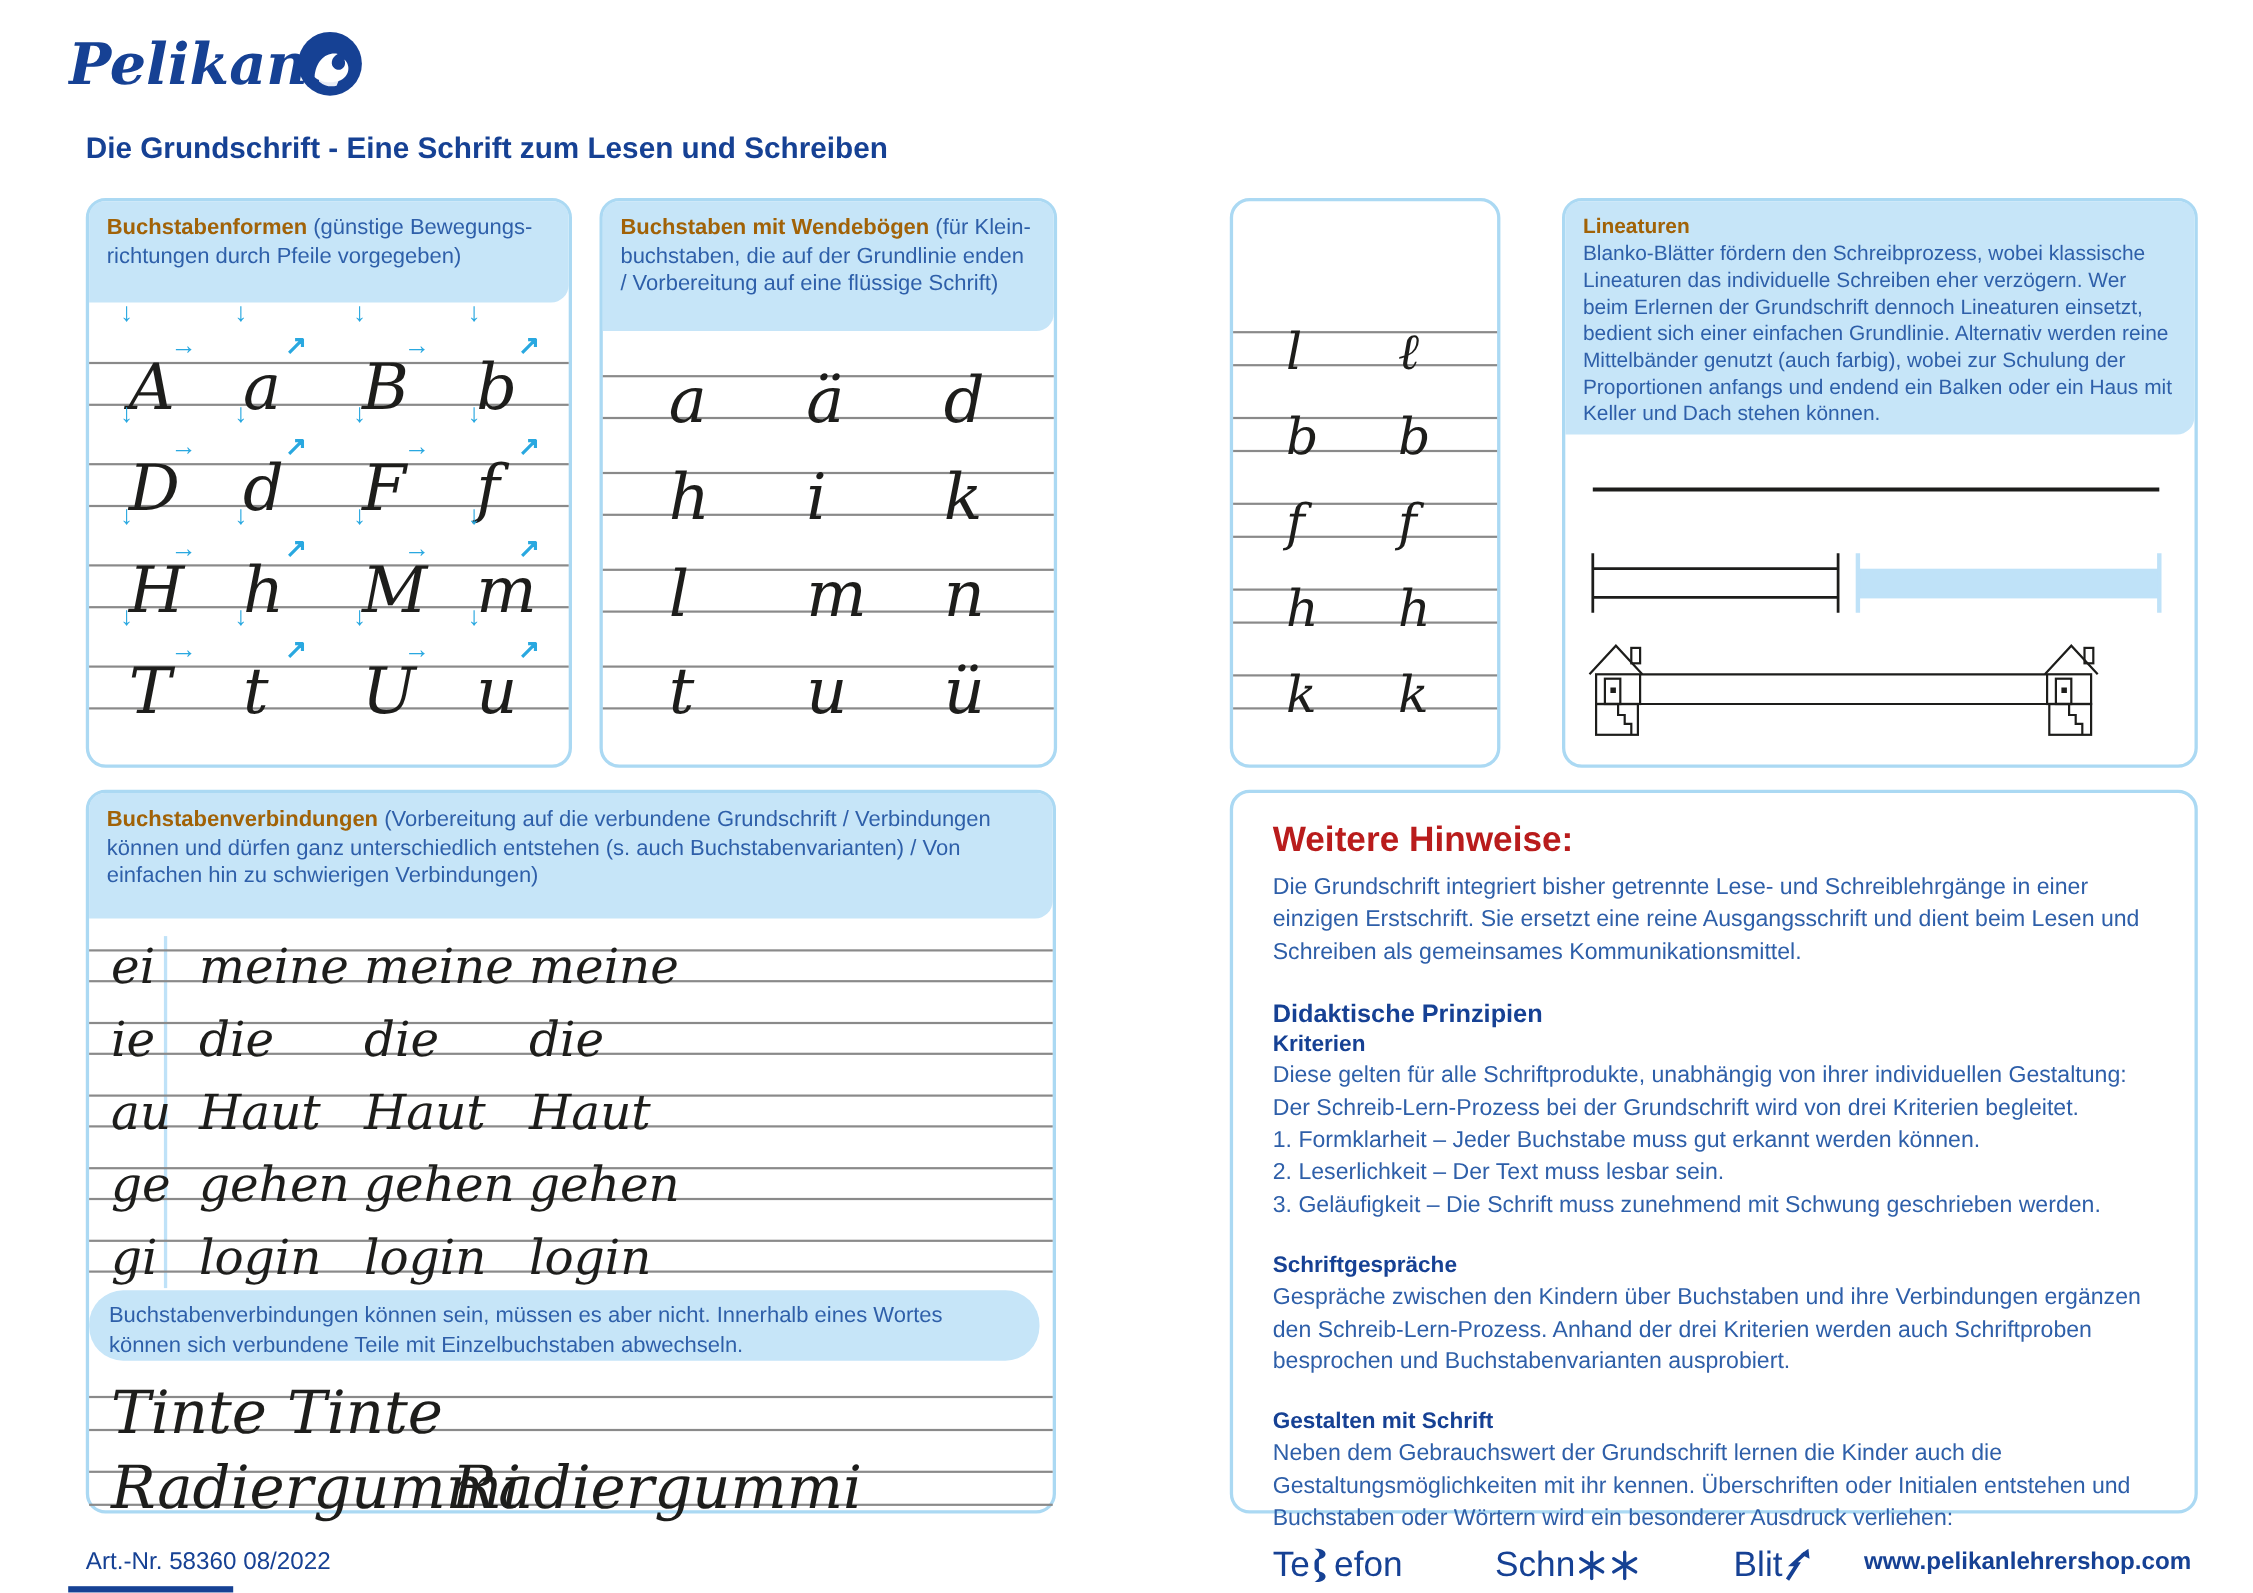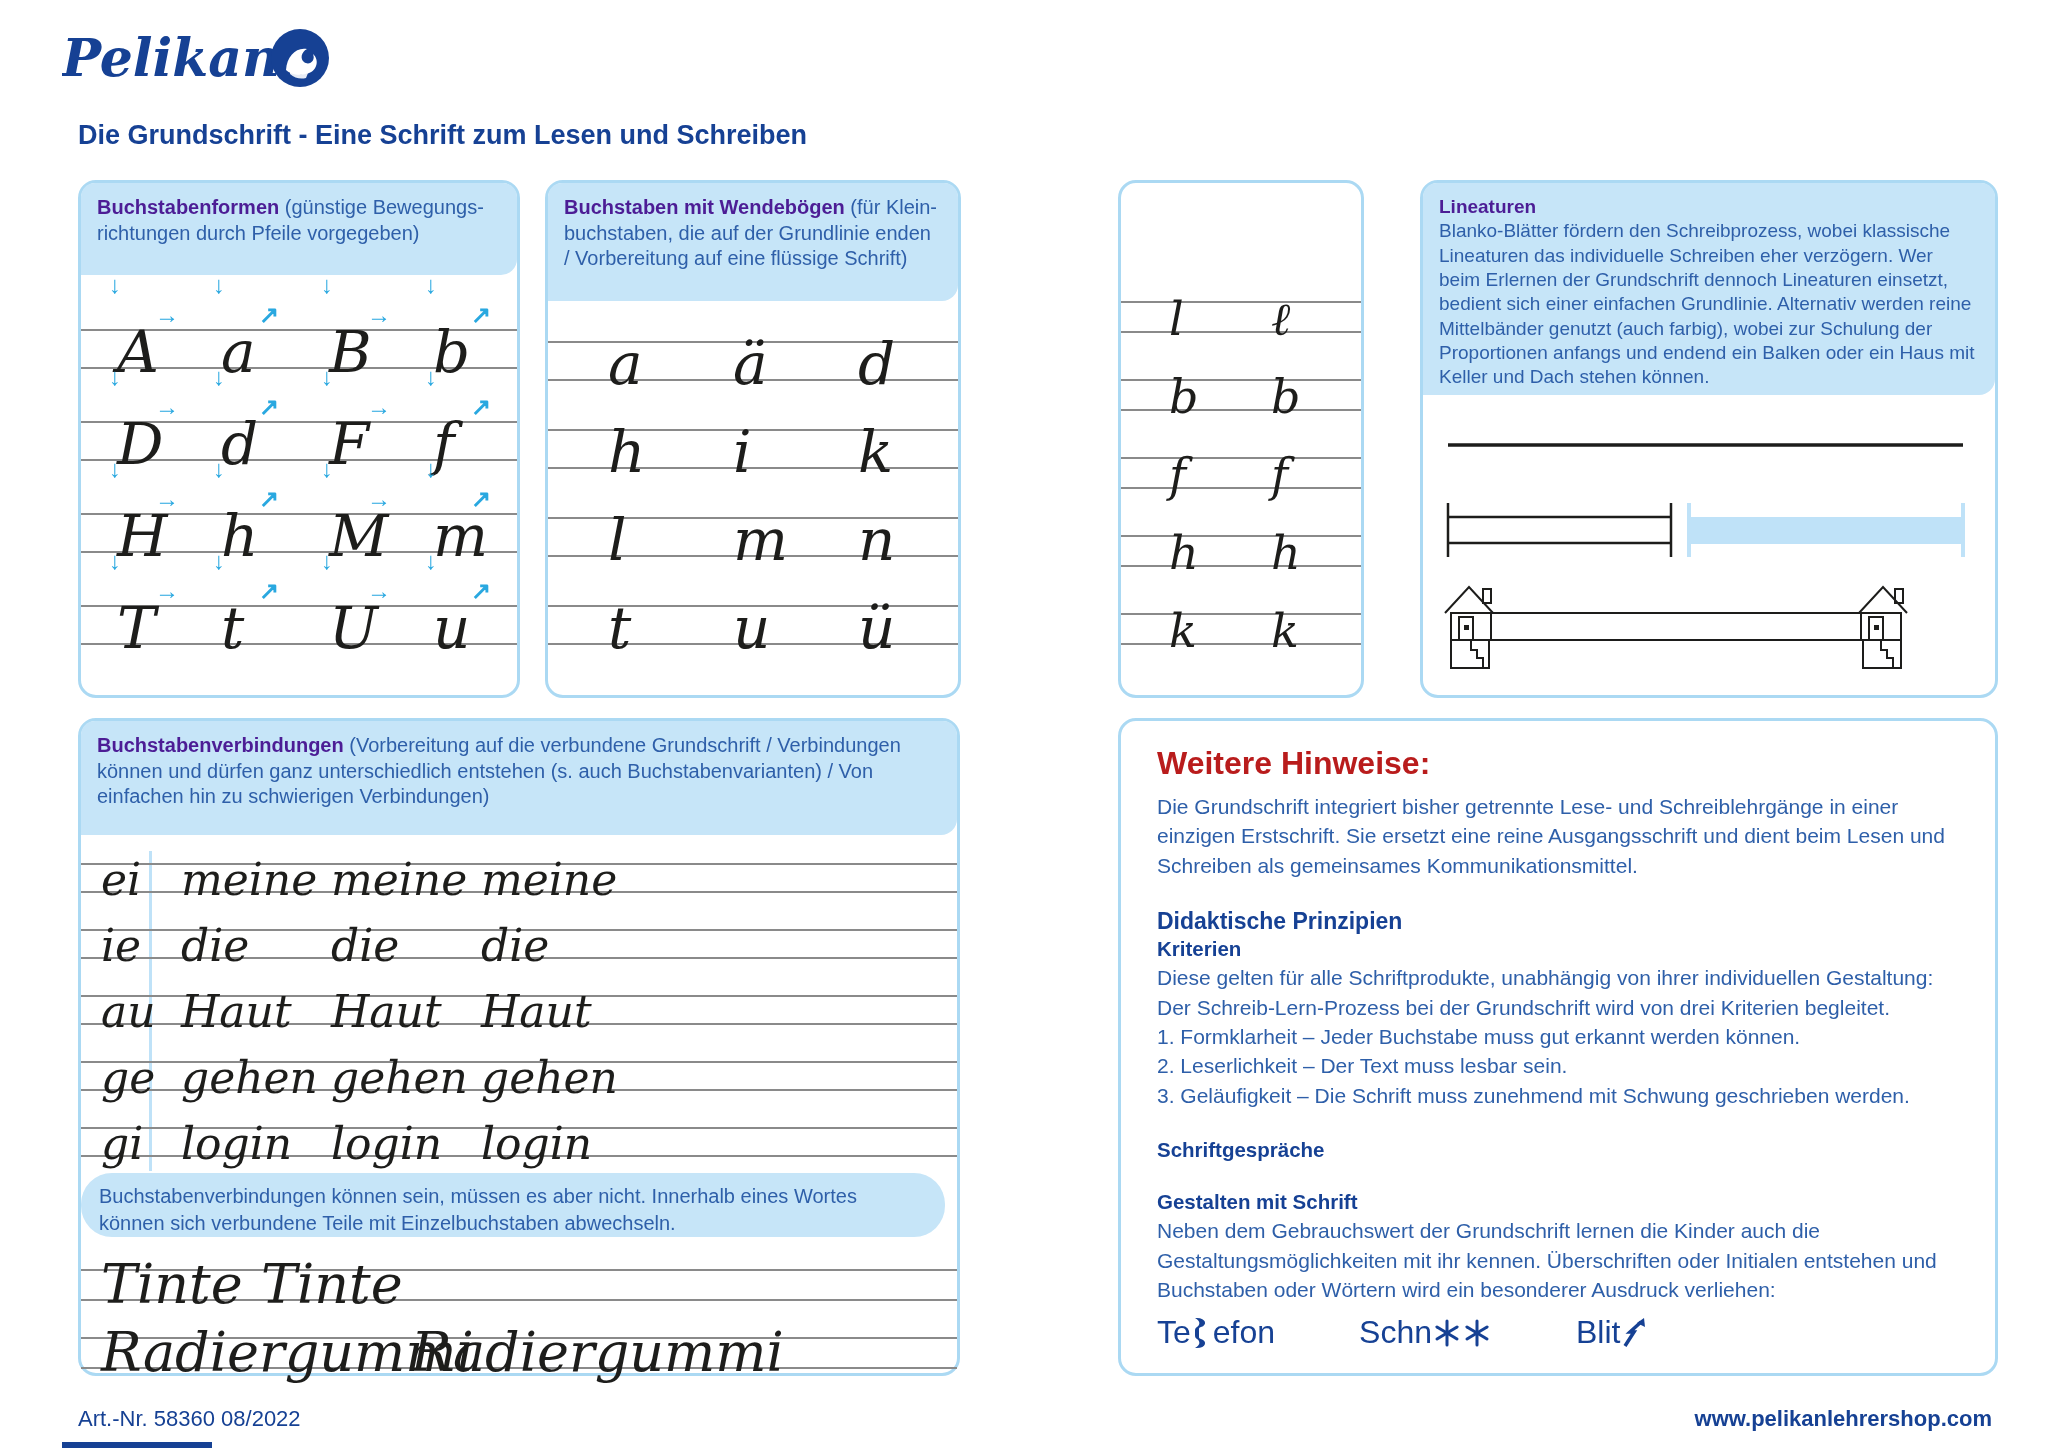--- a/index.html
+++ b/index.html
@@ -1,21 +1,21 @@
 <!DOCTYPE html>
 <html><head>
 <meta charset="utf-8">
 <style>
   html,body{margin:0;padding:0;background:#ffffff;}
   #page{position:relative;width:2048px;height:1448px;background:#fff;overflow:hidden;
         font-family:"Liberation Sans",sans-serif;}
   .panel{position:absolute;border:3px solid #abd9f3;border-radius:18px;background:#fff;}
   .phead{background:#c6e5f8;border-radius:14px 14px 16px 0;padding:12px 16px;box-sizing:border-box;
          font-size:20px;line-height:1.28;color:#2e5fa9;}
-  .phead .pt{font-weight:bold;color:#4c1d95;}
+  .phead .pt{font-weight:bold;color:#a16207;}
   .rows{position:absolute;left:0;right:0;bottom:0;}
   .band{position:absolute;left:0;right:0;border-top:2px solid #8a8a8a;border-bottom:2px solid #8a8a8a;}
   .lcell{position:absolute;top:0;bottom:0;width:70px;}
   .hw{font-family:"DejaVu Serif",serif;font-style:italic;color:#1d1d1b;line-height:1;position:absolute;left:0;}
   .l58{font-size:58px;bottom:-14px;}
   .l46{font-size:46px;bottom:-11px;}
   .l44{font-size:44px;bottom:-11px;}
   .l54{font-size:54px;bottom:-13px;}
   .loopy{font-family:"DejaVu Serif",serif;font-style:italic;}
   .arr{position:absolute;color:#29a8e0;font-size:24px;font-weight:bold;line-height:1;}
@@ -352,20 +352,21 @@
 
       <div class="sec-head">Didaktische Prinzipien</div>
       <div class="sub-head">Kriterien</div>
       <div class="h-sec">Diese gelten für alle Schriftprodukte, unabhängig von ihrer individuellen Gestaltung:</div>
       <div class="h-sec">Der Schreib-Lern-Prozess bei der Grundschrift wird von drei Kriterien begleitet.</div>
       <div class="h-sec">1. Formklarheit – Jeder Buchstabe muss gut erkannt werden können.</div>
       <div class="h-sec">2. Leserlichkeit –  Der Text muss lesbar sein.</div>
       <div class="h-sec">3. Geläufigkeit –  Die Schrift muss zunehmend mit Schwung geschrieben werden.</div>
 
       <div class="sub-head" style="margin-top:28px;">Schriftgespräche</div>
+      <div class="h-sec" style="max-width:800px;">Gespräche zwischen den Kindern über Buchstaben und ihre Verbindungen ergänzen den Schreib-Lern-Prozess. Anhand der drei Kriterien werden auch Schriftproben besprochen und Buchstabenvarianten ausprobiert.</div>
 
       <div class="sub-head" style="margin-top:28px;">Gestalten mit Schrift</div>
       <div class="h-sec" style="max-width:800px;">Neben dem Gebrauchswert der Grundschrift lernen die Kinder auch die Gestaltungsmöglichkeiten mit ihr kennen. Überschriften oder Initialen entstehen und Buchstaben oder Wörtern wird ein besonderer Ausdruck verliehen:</div>
 
       <div class="examples" id="examples">
           <span class="ex">
             <span>Te</span>
             <span>
               <svg width="20" height="32" viewBox="0 0 20 32" style="margin:0 1px;">
                 <path fill="#164194" d="M3 1 C14 0 16 8 9 10 C7 10.6 7 11 7 14 L7 18 C7 21 7 21.4 9 22 C16 24 14 32 3 31 C9 28 8 24 5 22 C3 20.6 3 20 3 16 C3 12 3 11.4 5 10 C8 8 9 4 3 1 Z"></path>

